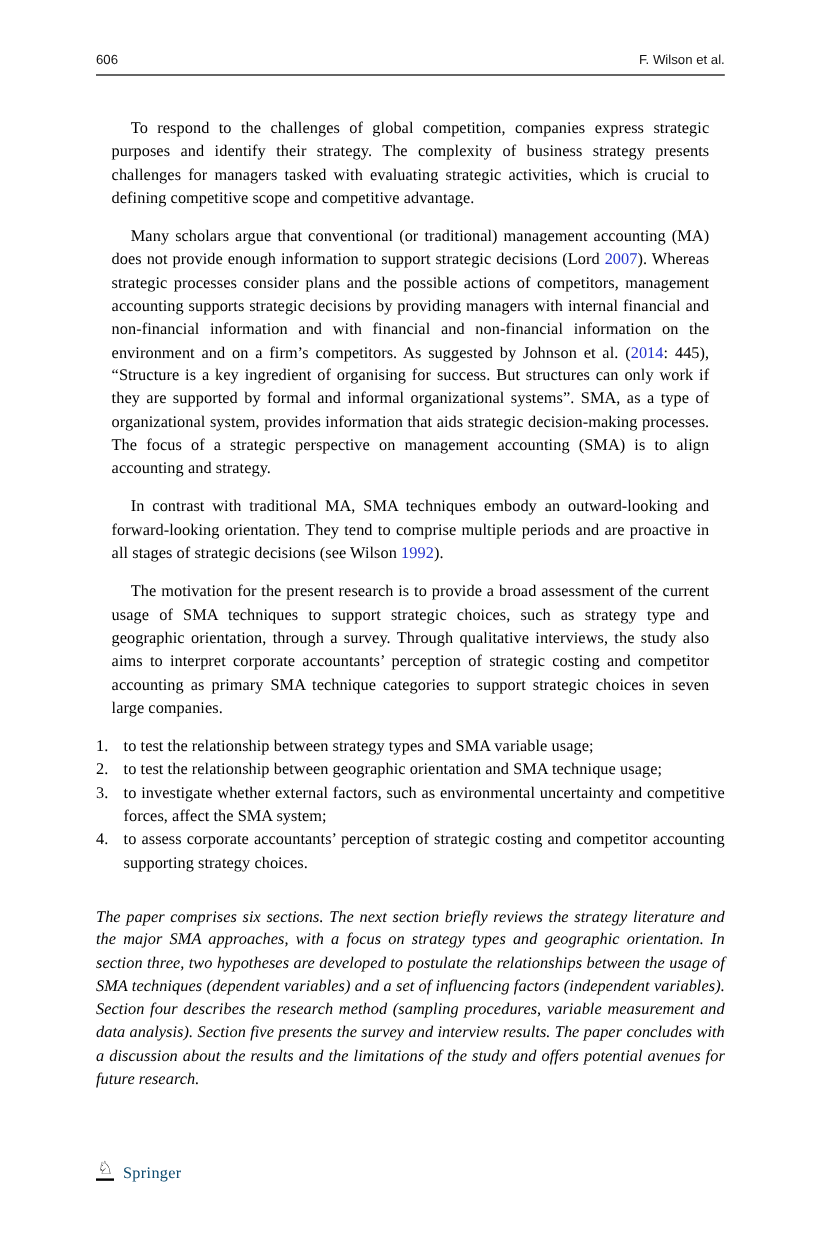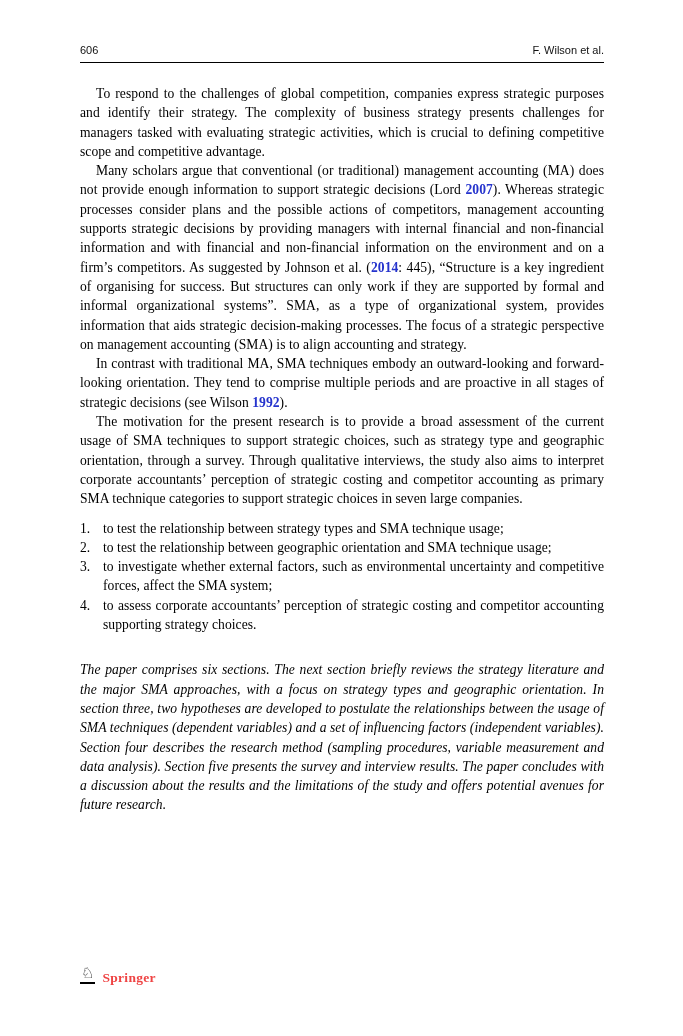--- a/index.html
+++ b/index.html
@@ -38,23 +38,23 @@
   .body-col {
     position: absolute;
     top: 84px;
     left: 80px;
     width: 524px;
     font-size: 13.6px;
     line-height: 19.3px;
     text-align: justify;
     letter-spacing: 0.05px;
   }
-  .para { margin: 0; }
+  .para { margin: 13px; }
   .para.indent { text-indent: 16px; }
-  .cite-link { color: var(--link-color); text-decoration: none; cursor: pointer; font-weight: bold; }
+  .cite-link { color: var(--link-color); text-decoration: none; cursor: pointer; }
   
   .objectives { margin-top: 10px; margin-bottom: 26px; }
   .list-row { display: flex; align-items: flex-start; }
   .list-num { flex: 0 0 23px; width: 23px; }
   .list-text { flex: 1 1 auto; text-align: justify; }
   .closing { margin: 0; font-style: italic; }
   
   .footer {
     position: absolute;
     left: 80px;
@@ -68,24 +68,24 @@
     font-size: 15px;
     line-height: 1;
     display: inline-block;
     border-bottom: 2px solid #000;
     padding: 0 1px 1px 1px;
     color: #000;
   }
   .publisher-name {
     font-family: "Liberation Serif", serif;
     font-size: 13.5px;
-    font-weight: 700;
+    font-weight: 400;
     letter-spacing: 0.3px;
     line-height: 1;
-    color: #ef4444;
+    color: #0c4a6e;
   }
 </style>
 </head>
 <body>
 
 <div class="page">
 
   <div class="running-head">
     <span>606</span>
     <span>F. Wilson et al.</span>
@@ -107,21 +107,21 @@
     </p>
 
     <p class="para indent">
       <span>The motivation for the present research is to provide a broad assessment of the current usage of SMA techniques to support strategic choices, such as strategy type and geographic orientation, through a survey. Through qualitative interviews, the study also aims to interpret corporate accountants’ perception of strategic costing and competitor accounting as primary SMA technique categories to support strategic choices in seven large companies.</span>
     </p>
 
 
     <div class="objectives">
       <div class="list-row">
         <span class="list-num">1.</span>
-        <span class="list-text">to test the relationship between strategy types and SMA technique usage;</span>
+        <span class="list-text">to test the relationship between strategy types and SMA variable usage;</span>
       </div>
       <div class="list-row">
         <span class="list-num">2.</span>
         <span class="list-text">to test the relationship between geographic orientation and SMA technique usage;</span>
       </div>
       <div class="list-row">
         <span class="list-num">3.</span>
         <span class="list-text">to investigate whether external factors, such as environmental uncertainty and competitive forces, affect the SMA system;</span>
       </div>
       <div class="list-row">

